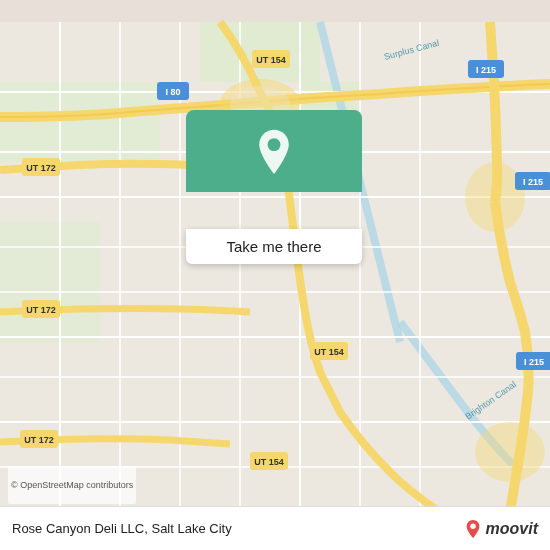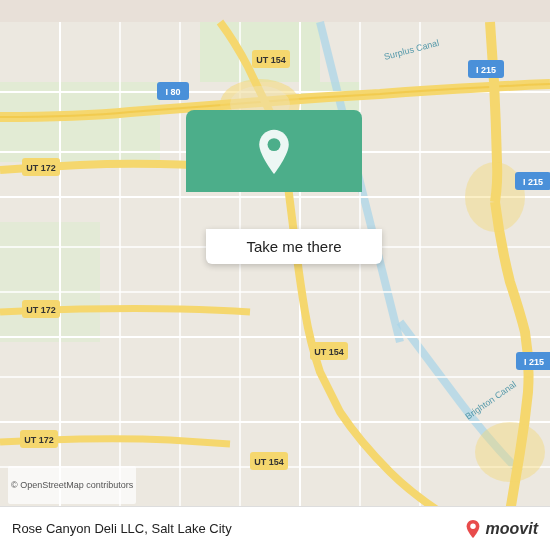--- a/index.html
+++ b/index.html
@@ -61,21 +61,20 @@
       top: 229px;
       width: 176px;
       height: 35px;
       background: #fff;
       display: flex;
       align-items: center;
       justify-content: center;
       border-radius: 0 0 6px 6px;
       box-shadow: 0 2px 6px rgba(0,0,0,0.2);
       cursor: pointer;
-      margin-left: 20px;
     }
 
     .popup-label span {
       font-size: 15px;
       color: #222;
       font-weight: 500;
     }
 
     
     .bottom-bar {

